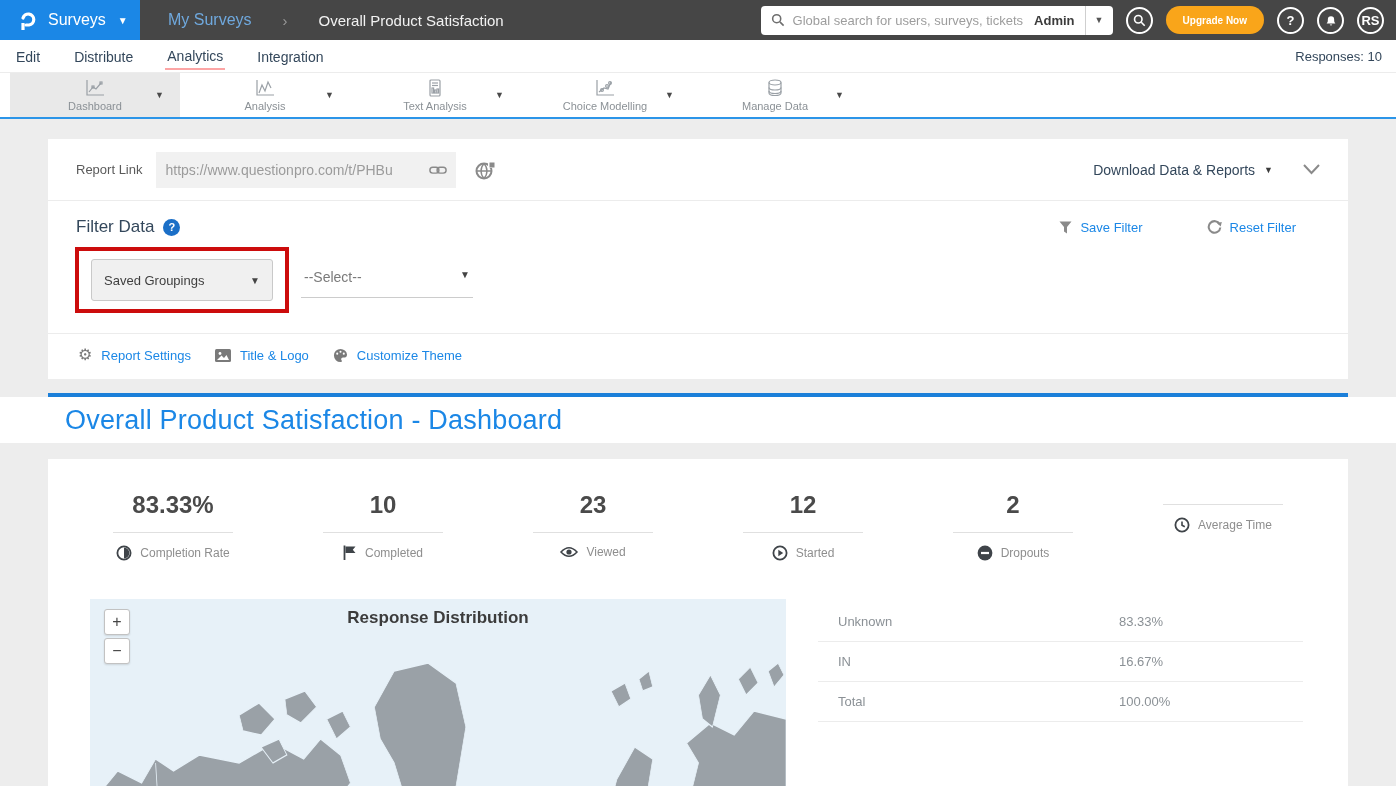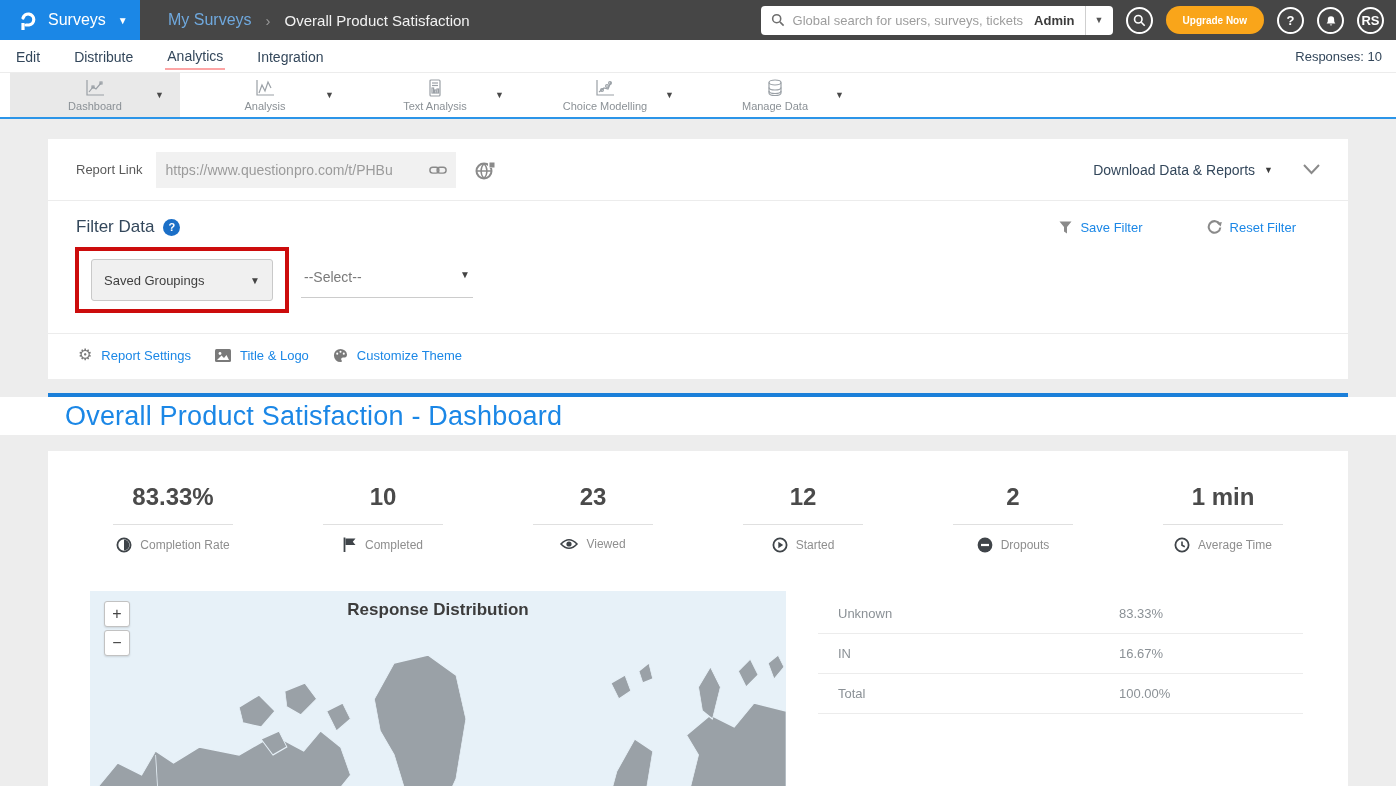--- a/index.html
+++ b/index.html
@@ -6,21 +6,21 @@
   html,body { width:1396px; height:786px; overflow:hidden; background:#ededed;
     font-family:"Liberation Sans", sans-serif; }
 
   
   .topbar { height:40px; background:#464646; display:flex; align-items:center; }
   .logo-area { width:140px; height:40px; background:#1b87e6; display:flex;
     align-items:center; padding:0 12px 0 18px; gap:10px; cursor:pointer; }
   .logo-mark { width:20px; height:22px; flex:0 0 auto; }
   .logo-product { color:#fff; font-size:16px; }
   .logo-caret { color:#fff; font-size:10px; margin-left:2px; }
-  .breadcrumb { display:flex; align-items:center; gap:14px; margin-left:28px; }
+  .breadcrumb { display:flex; align-items:center; gap:31px; margin-left:28px; }
   .crumb-parent { color:#6fa8dd; font-size:16px; cursor:pointer; }
   .crumb-sep { color:#9a9a9a; font-size:15px; }
   .crumb-current { color:#f2f2f2; font-size:15px; }
   .topbar-right { margin-left:auto; display:flex; align-items:center; gap:13px; padding-right:12px; }
   .search-pill { width:352px; height:29px; background:#fff; border-radius:4px;
     display:flex; align-items:center; padding-left:10px; overflow:hidden; }
   .search-pill svg { flex:0 0 auto; }
   .search-pill input { border:none; outline:none; flex:1; font-size:13px; color:#555;
     padding:0 8px; font-family:"Liberation Sans", sans-serif; }
   .search-pill input::placeholder { color:#9d9d9d; }
@@ -81,21 +81,21 @@
   .select-box-label { font-size:13px; color:#3f3f3f; }
   .select-box .caret, .select-line .caret { margin-left:auto; font-size:10px; color:#444; }
   .select-line { width:172px; margin-left:12px; margin-top:22px; display:flex;
     border-bottom:1px solid #ccc; padding:0 3px 12px; cursor:pointer; }
   .select-line-label { font-size:14px; color:#7a7a7a; }
   .links-row { display:flex; align-items:center; gap:24px; padding:13px 28px 16px 30px; }
   .cfg-link { display:flex; align-items:center; gap:9px; font-size:13px; color:#1b87e6;
     cursor:pointer; }
 
   .blue-divider { height:4px; background:#1b7fd9; margin:14px 48px 0; }
-  .title-band { background:#fff; height:38px; display:flex; align-items:center;
+  .title-band { background:#fff; height:46px; display:flex; align-items:center;
     padding-left:65px; }
   .page-title { font-size:27px; font-weight:500; color:#1b87e6; letter-spacing:0.2px; }
 
   .card2 { margin-top:16px; height:500px; padding-top:32px; }
   .stats { display:grid; grid-template-columns:repeat(6,1fr); padding:0 20px; }
   .stat { text-align:center; }
   .stat-value { font-size:24px; font-weight:bold; color:#4a4a4a; }
   .stat-divider { width:120px; height:1px; background:#e0e0e0; margin:13px auto 12px; }
   .stat-label { display:flex; align-items:center; justify-content:center; gap:8px;
     color:#8e8e8e; font-size:12px; }
@@ -380,21 +380,20 @@
       <div class="stat-divider"></div>
       <div class="stat-label">
         <svg width="16" height="16" viewBox="0 0 16 16">
           <circle cx="8" cy="8" r="7.4" fill="#3f4449"></circle>
           <rect x="4" y="6.9" width="8" height="2.2" fill="#fff"></rect>
         </svg>
         <span>Dropouts</span>
       </div>
     </div>
     <div class="stat">
-      <div class="stat-value">1 min</div>
       <div class="stat-divider"></div>
       <div class="stat-label">
         <svg width="16" height="16" viewBox="0 0 16 16">
           <circle cx="8" cy="8" r="6.6" fill="none" stroke="#3f4449" stroke-width="1.8"></circle>
           <path d="M8 4.5 V8.3 L10.8 9.8" fill="none" stroke="#3f4449" stroke-width="1.6"></path>
         </svg>
         <span>Average Time</span>
       </div>
     </div>
   </div>

